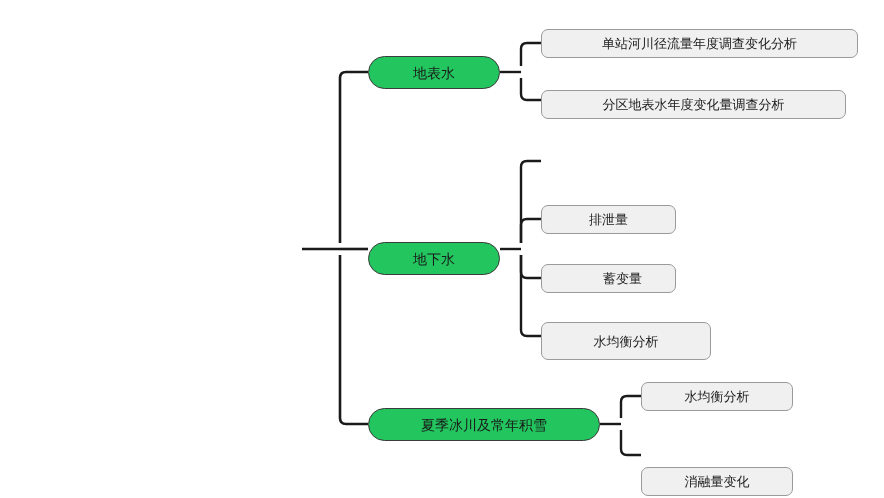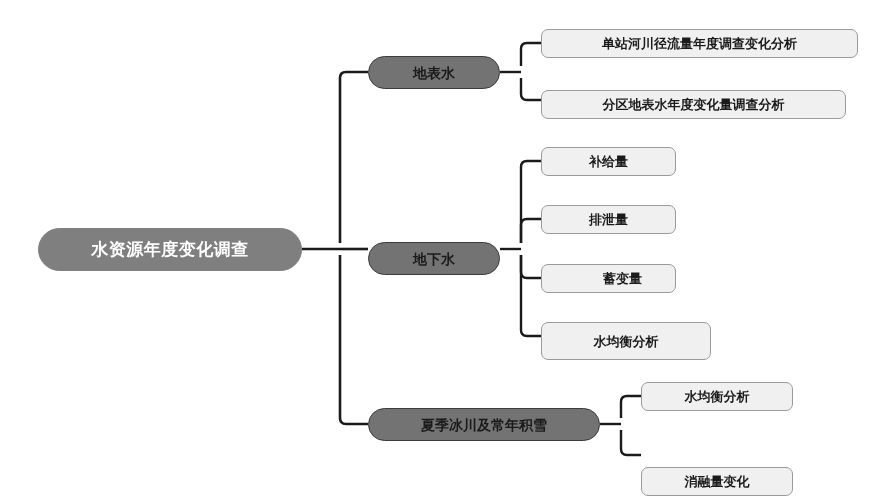--- a/index.html
+++ b/index.html
@@ -35,36 +35,35 @@
   }
   .node-root {
     background: #7f7f7f;
     color: #ffffff;
     border: 1px solid #7f7f7f;
     border-radius: 999px;
     font-size: 17px;
     letter-spacing: 0.5px;
   }
   .node-l2 {
-    background: #737373;
+    background: #22c55e;
     color: #1a1a1a;
     border: 1.3px solid #3b3b3b;
     border-radius: 999px;
     font-size: 14px;
   }
   .node-l3 {
     background: #f0f0f0;
     color: #1a1a1a;
     border: 1px solid #9a9a9a;
     border-radius: 7px;
     font-size: 13px;
   }
   .node-label {
     display: block;
-    font-weight: bold;
   }
 </style>
 </head>
 <body>
 
 <div id="canvas">
 
   <svg id="edges" viewBox="0 0 884 498" width="884" height="498">
     <g fill="none" stroke="#1a1a1a" stroke-width="2.6" stroke-linecap="butt" stroke-linejoin="round">
 
@@ -85,42 +84,36 @@
       <path d="M 541 219 L 527 219 Q 521 219 521 225 L 521 243"></path>
       <path d="M 521 255 L 521 272 Q 521 278 527 278 L 541 278"></path>
       <path d="M 521 255 L 521 330 Q 521 336 527 336 L 541 336"></path>
 
       <path d="M 600 424 L 621 424"></path>
       <path d="M 641 396 L 627 396 Q 621 396 621 402 L 621 418"></path>
       <path d="M 621 430 L 621 449 Q 621 455 627 455 L 641 455"></path>
     </g>
   </svg>
 
-  <div class="node node-root" style="left:38px; top:228px; width:264px; height:43px;">
-    <span class="node-label">水资源年度变化调查</span>
-  </div>
 
   <div class="node node-l2" style="left:368px; top:56px; width:132px; height:33px;">
     <span class="node-label">地表水</span>
   </div>
 
   <div class="node node-l3" style="left:541px; top:29px; width:317px; height:29px;">
     <span class="node-label">单站河川径流量年度调查变化分析</span>
   </div>
   <div class="node node-l3" style="left:541px; top:90px; width:305px; height:29px;">
     <span class="node-label">分区地表水年度变化量调查分析</span>
   </div>
 
   <div class="node node-l2" style="left:368px; top:233px; width:132px; height:33px;margin-top:9px;">
     <span class="node-label">地下水</span>
   </div>
 
-  <div class="node node-l3" style="left:541px; top:147px; width:135px; height:29px;">
-    <span class="node-label">补给量</span>
-  </div>
   <div class="node node-l3" style="left:541px; top:205px; width:135px; height:29px;">
     <span class="node-label">排泄量</span>
   </div>
   <div class="node node-l3" style="left:541px; top:264px; width:135px; height:29px;padding-left:28px;">
     <span class="node-label">蓄变量</span>
   </div>
   <div class="node node-l3" style="left:541px; top:322px; width:170px; height:38px;">
     <span class="node-label">水均衡分析</span>
   </div>
 

